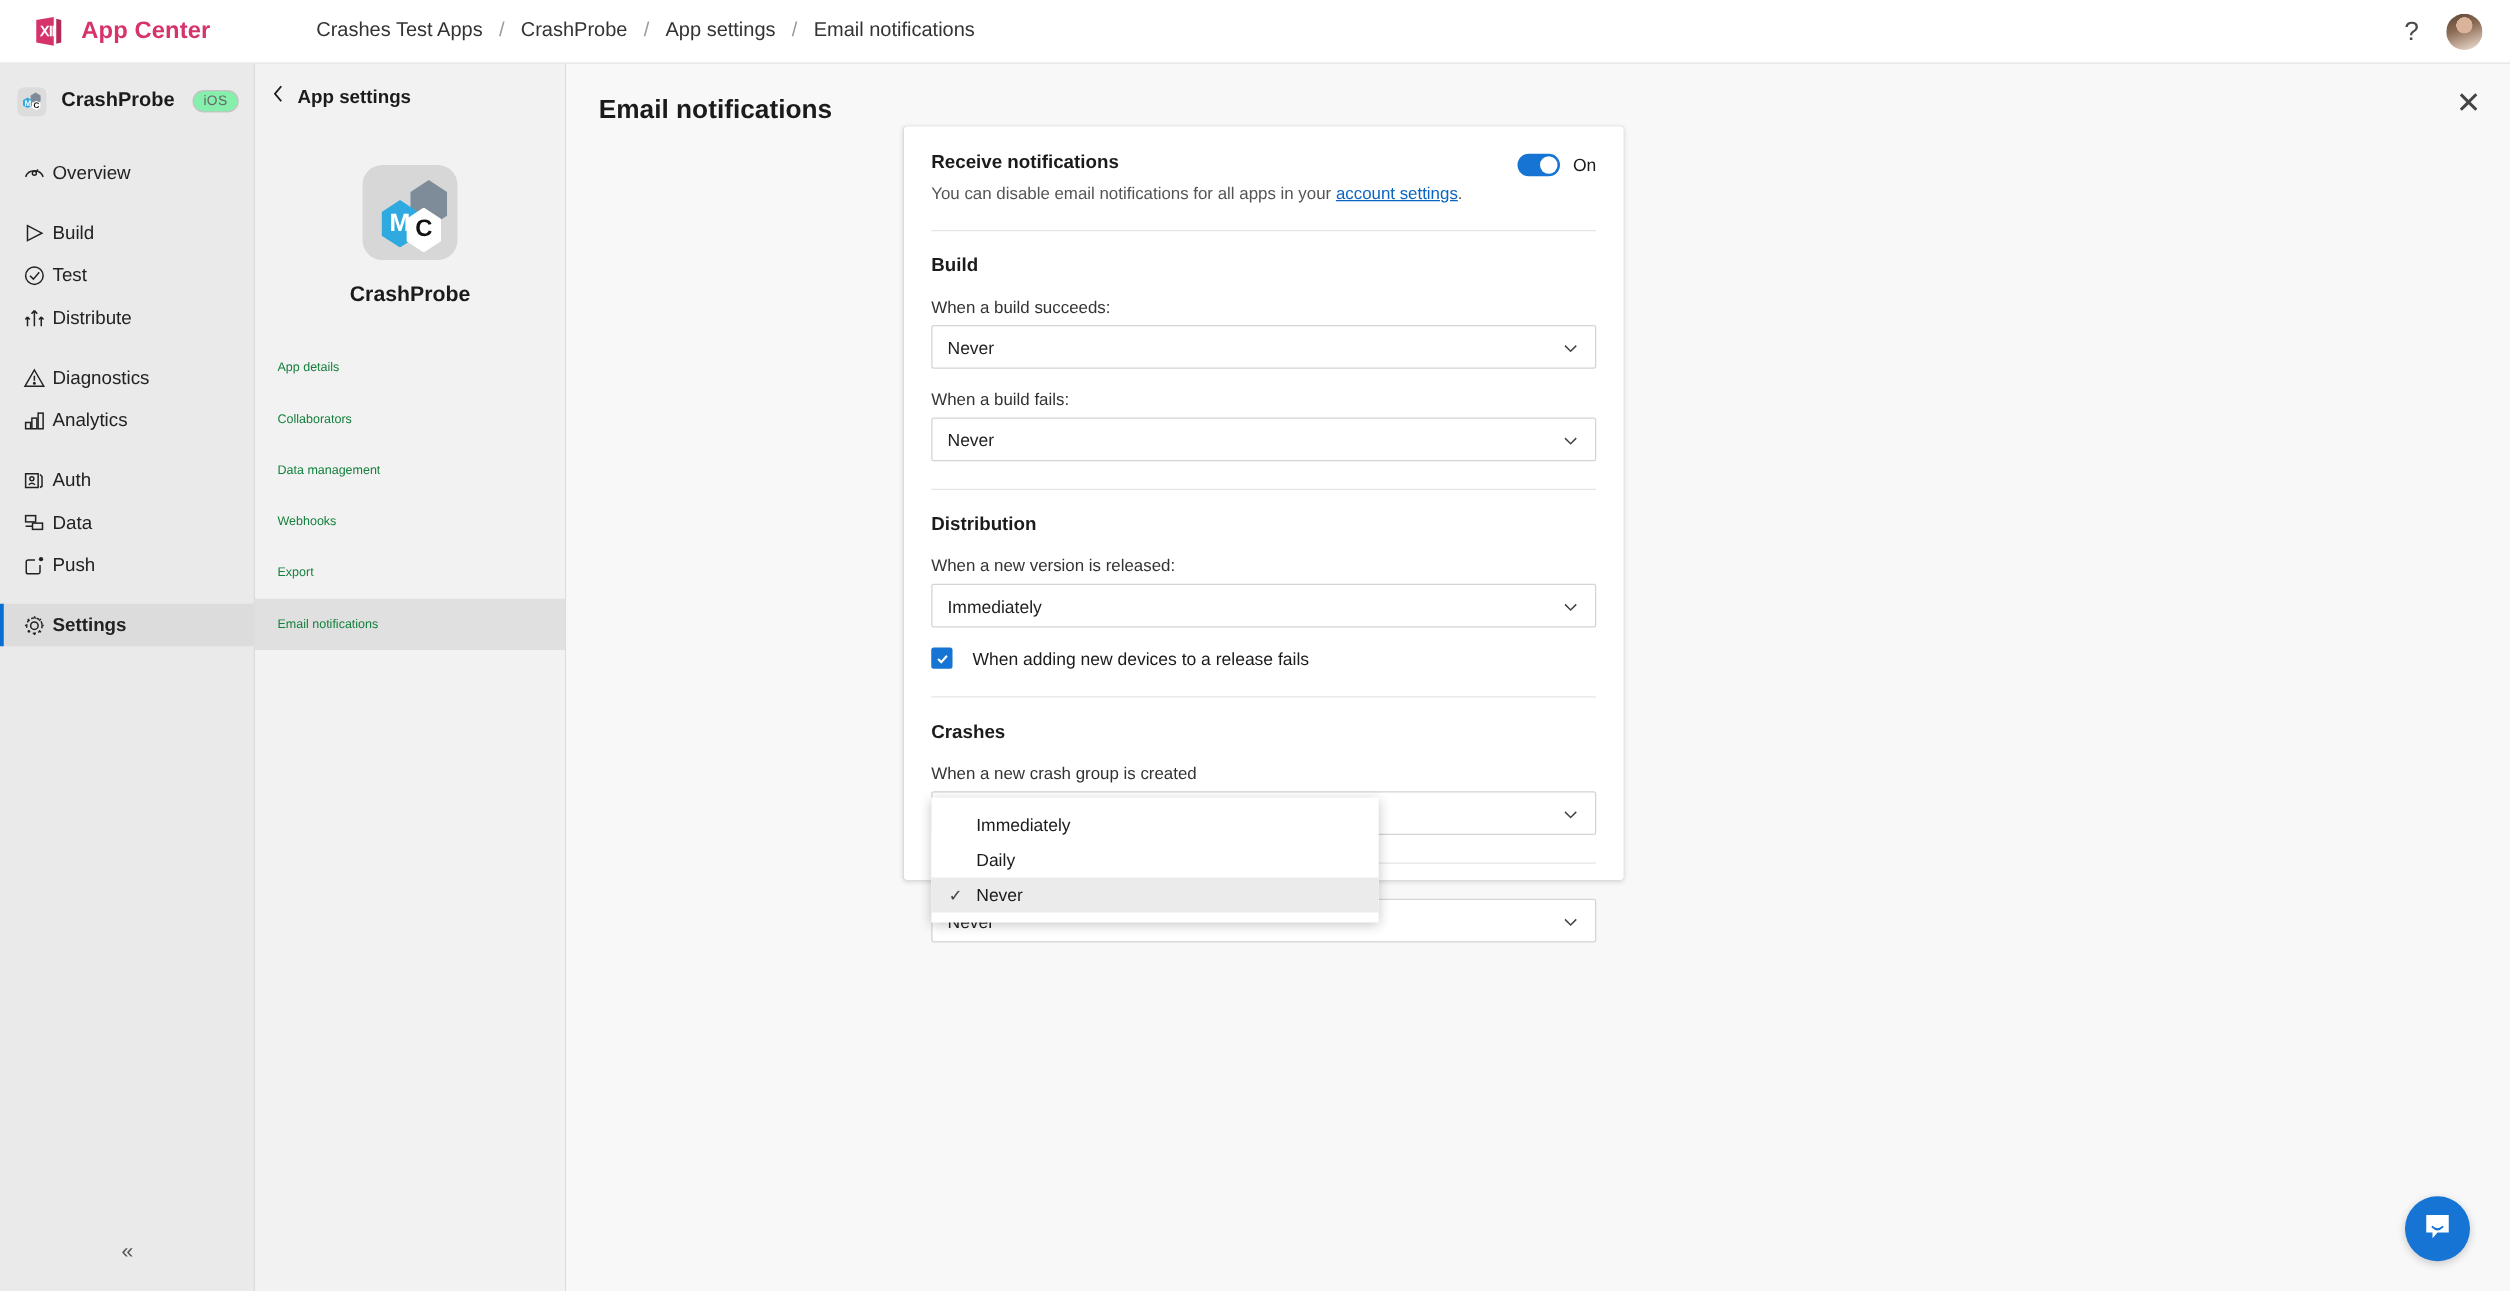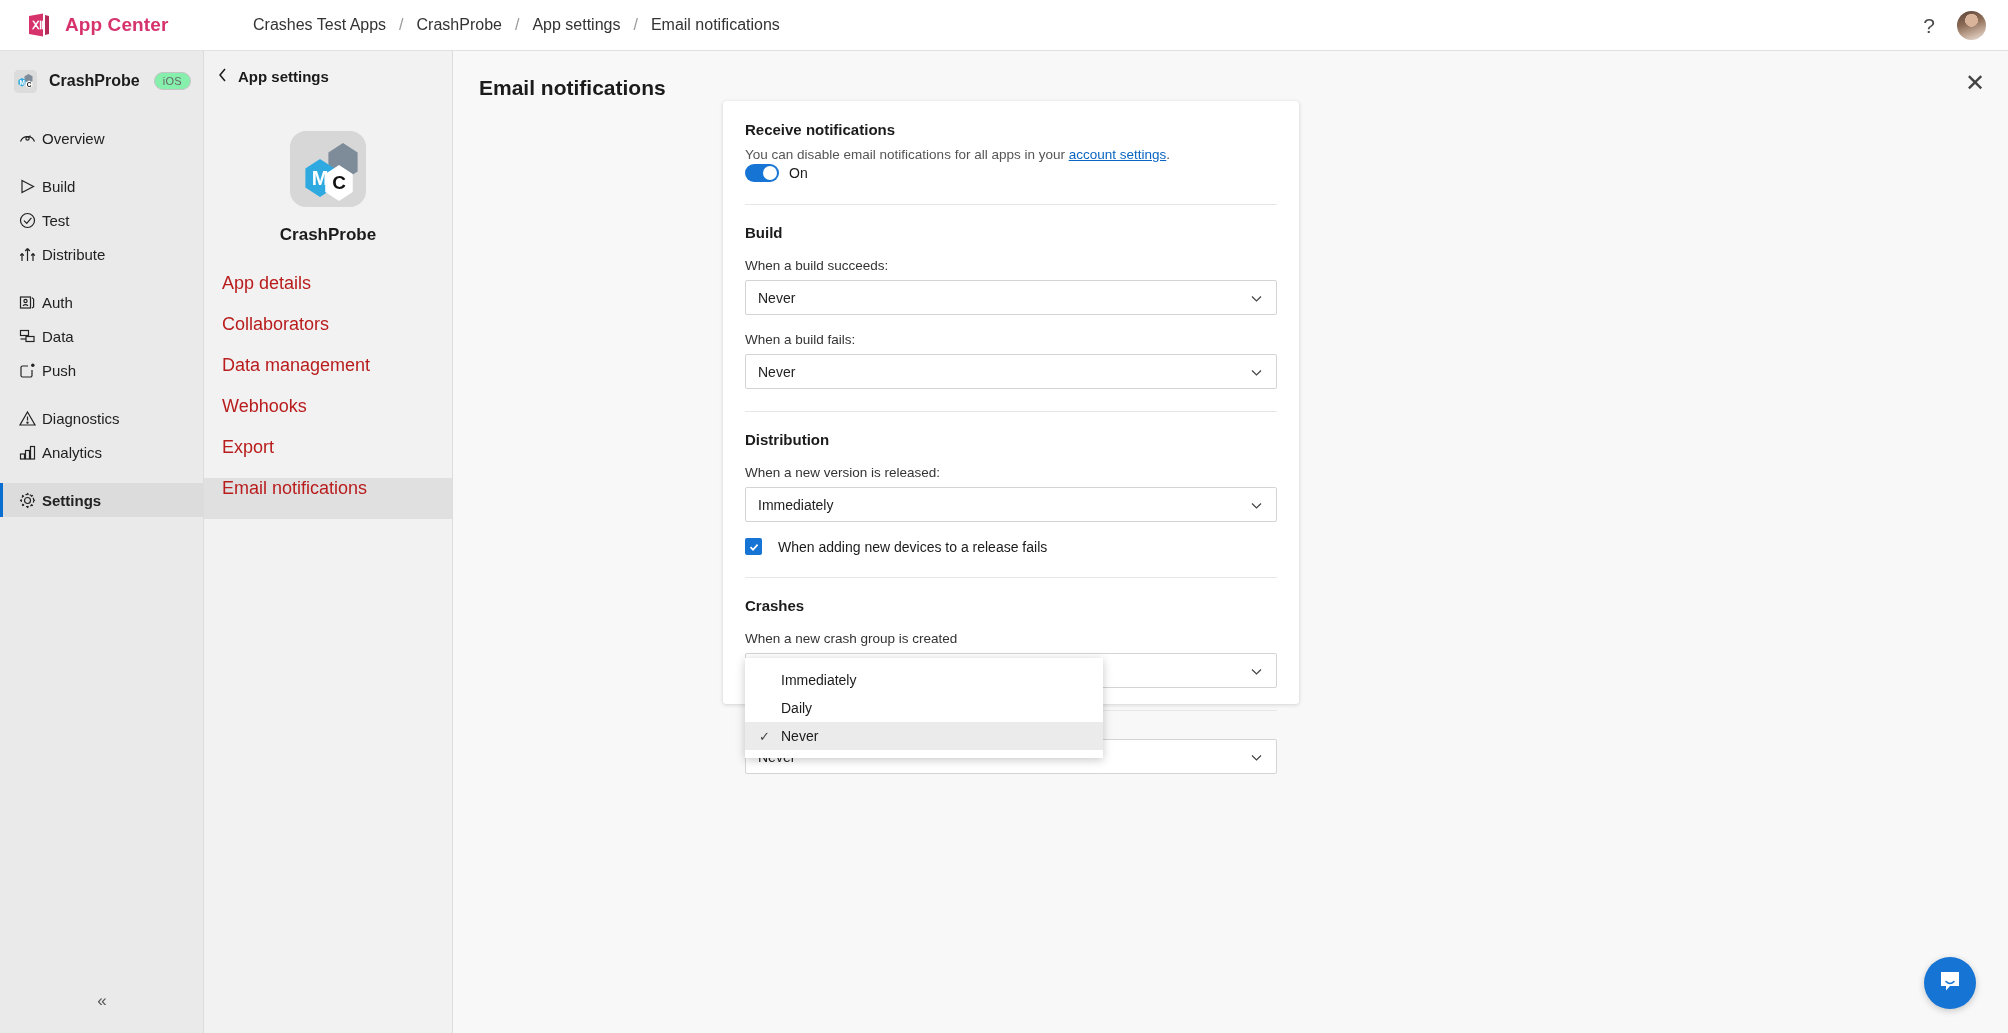--- a/index.html
+++ b/index.html
@@ -81,41 +81,41 @@
   }
   .hexa { position: absolute; clip-path: polygon(50% 0%, 93% 25%, 93% 75%, 50% 100%, 7% 75%, 7% 25%); }
   #hex-grey { width: 34px; height: 38px; background: #7e8c99; left: 36px; top: 12px; }
   #hex-blue { width: 34px; height: 38px; background: #2eaae0; left: 13px; top: 28px;
               display:flex; align-items:center; justify-content:center; color:#fff; font-size:20px; font-weight:600;}
   #hex-white { width: 32px; height: 36px; background: #ffffff; left: 33px; top: 34px;
               display:flex; align-items:center; justify-content:center; color:#111; font-size:19px; font-weight:600;}
   #panel-app-name { text-align: center; font-size: 17px; font-weight: bold; color: #1b1b1b; margin-top: 18px; }
   #panel-menu { margin-top: 28px; }
   .panel-item {
-    height: 41px; display: flex; align-items: flex-start; padding-left: 18px;
-    font-size: 18px; color: #b91c1c; cursor: pointer;
+    height: 41px; display: flex; align-items: center; padding-left: 18px;
+    font-size: 10px; color: #15803d; cursor: pointer;
   }
   .panel-item.active { background: #e0e0e0; }
 
   
   #main {
     position: absolute; top: 51px; left: 453px; width: 1555px; height: 982px;
     background: #f8f8f8;
   }
   #page-title { position: absolute; left: 26px; top: 25px; font-size: 21px; font-weight: bold; color: #1b1b1b; }
   #close-btn { position: absolute; right: 23px; top: 20px; font-size: 24px; color: #444; cursor: pointer; line-height: 1; }
 
   #card {
     position: absolute; left: 270px; top: 50px; width: 576px; height: 603px;
     background: #ffffff; border-radius: 3px;
     box-shadow: 0 1px 4px rgba(0,0,0,.14), 0 0 1px rgba(0,0,0,.10);
     padding: 0 22px;
     overflow: visible;
   }
-  #receive-row { display: flex; align-items: flex-start; padding-top: 20px; flex-direction: column; }
+  #receive-row { display: flex; align-items: flex-start; padding-top: 20px; }
   #receive-left { flex: 1 1 auto; }
   .sec-title { font-size: 15px; font-weight: bold; color: #1b1b1b; }
   #receive-desc { font-size: 13.5px; color: #555; margin-top: 9px; }
   #receive-desc a { color: #0a64c2; text-decoration: underline; cursor: pointer; }
   #toggle-wrap { display: flex; align-items: center; gap: 10px; padding-top: 2px; }
   #toggle {
     width: 34px; height: 18px; border-radius: 9px; background: #1574d4; position: relative; cursor: pointer;
   }
   #toggle::after {
     content: ""; position: absolute; right: 2px; top: 2px; width: 14px; height: 14px;
@@ -249,20 +249,43 @@
         </svg>
       </span>
       <span>Distribute</span>
     </div>
   </div>
 
   <div class="nav-group">
     <div class="nav-item">
       <span class="nav-ico">
         <svg width="19" height="19" viewBox="0 0 19 19" fill="none" stroke="#222" stroke-width="1.2">
+            <path d="M9.5 3 L17 16 L2 16 Z"></path>
+            <path d="M9.5 7.5 L9.5 11.5"></path>
+            <circle cx="9.5" cy="13.6" r=".6" fill="#222"></circle>
+          </svg>
+      </span>
+      <span>Diagnostics</span>
+    </div>
+    <div class="nav-item">
+      <span class="nav-ico">
+        <svg width="19" height="19" viewBox="0 0 19 19" fill="none" stroke="#222" stroke-width="1.2">
+          <rect x="2.5" y="11" width="4" height="5"></rect>
+            <rect x="7.5" y="7.5" width="4" height="8.5"></rect>
+            <rect x="12.5" y="3.5" width="4" height="12.5"></rect>
+        </svg>
+      </span>
+      <span>Analytics</span>
+    </div>
+  </div>
+
+  <div class="nav-group">
+    <div class="nav-item">
+      <span class="nav-ico">
+        <svg width="19" height="19" viewBox="0 0 19 19" fill="none" stroke="#222" stroke-width="1.2">
           <rect x="2.5" y="4" width="10" height="11"></rect>
             <circle cx="7.5" cy="8" r="1.6"></circle>
             <path d="M5 12.8 Q7.5 10.4 10 12.8"></path>
             <path d="M14 4.6 L15.6 6.2 L15.6 14 L14 15"></path>
         </svg>
       </span>
       <span>Auth</span>
     </div>
     <div class="nav-item">
       <span class="nav-ico">
@@ -275,43 +298,20 @@
       <span>Data</span>
     </div>
     <div class="nav-item">
       <span class="nav-ico">
         <svg width="19" height="19" viewBox="0 0 19 19" fill="none" stroke="#222" stroke-width="1.2">
           <path d="M14 9 L14 14.5 A1.5 1.5 0 0 1 12.5 16 L4.5 16 A1.5 1.5 0 0 1 3 14.5 L3 6.5 A1.5 1.5 0 0 1 4.5 5 L10 5"></path>
           <circle cx="14.8" cy="4.3" r="1.7" fill="#222" stroke="none"></circle>
         </svg>
       </span>
       <span>Push</span>
-    </div>
-  </div>
-
-  <div class="nav-group">
-    <div class="nav-item">
-      <span class="nav-ico">
-        <svg width="19" height="19" viewBox="0 0 19 19" fill="none" stroke="#222" stroke-width="1.2">
-            <path d="M9.5 3 L17 16 L2 16 Z"></path>
-            <path d="M9.5 7.5 L9.5 11.5"></path>
-            <circle cx="9.5" cy="13.6" r=".6" fill="#222"></circle>
-          </svg>
-      </span>
-      <span>Diagnostics</span>
-    </div>
-    <div class="nav-item">
-      <span class="nav-ico">
-        <svg width="19" height="19" viewBox="0 0 19 19" fill="none" stroke="#222" stroke-width="1.2">
-          <rect x="2.5" y="11" width="4" height="5"></rect>
-            <rect x="7.5" y="7.5" width="4" height="8.5"></rect>
-            <rect x="12.5" y="3.5" width="4" height="12.5"></rect>
-        </svg>
-      </span>
-      <span>Analytics</span>
     </div>
   </div>
 
   <div class="nav-group">
     <div class="nav-item active">
       <span class="nav-ico">
         <svg width="19" height="19" viewBox="0 0 19 19" fill="none" stroke="#222" stroke-width="1.2">
           <circle cx="9.5" cy="9.5" r="3"></circle>
           <path d="M9.5 2 L10.3 4 M9.5 17 L10.3 15 M2 9.5 L4 8.7 M17 9.5 L15 8.7 M4.2 4.2 L5.8 5.6 M14.8 14.8 L13.2 13.4 M4.2 14.8 L5.8 13.4 M14.8 4.2 L13.2 5.6"></path>
           <circle cx="9.5" cy="9.5" r="6.2" stroke-dasharray="2.2 2.2"></circle>

